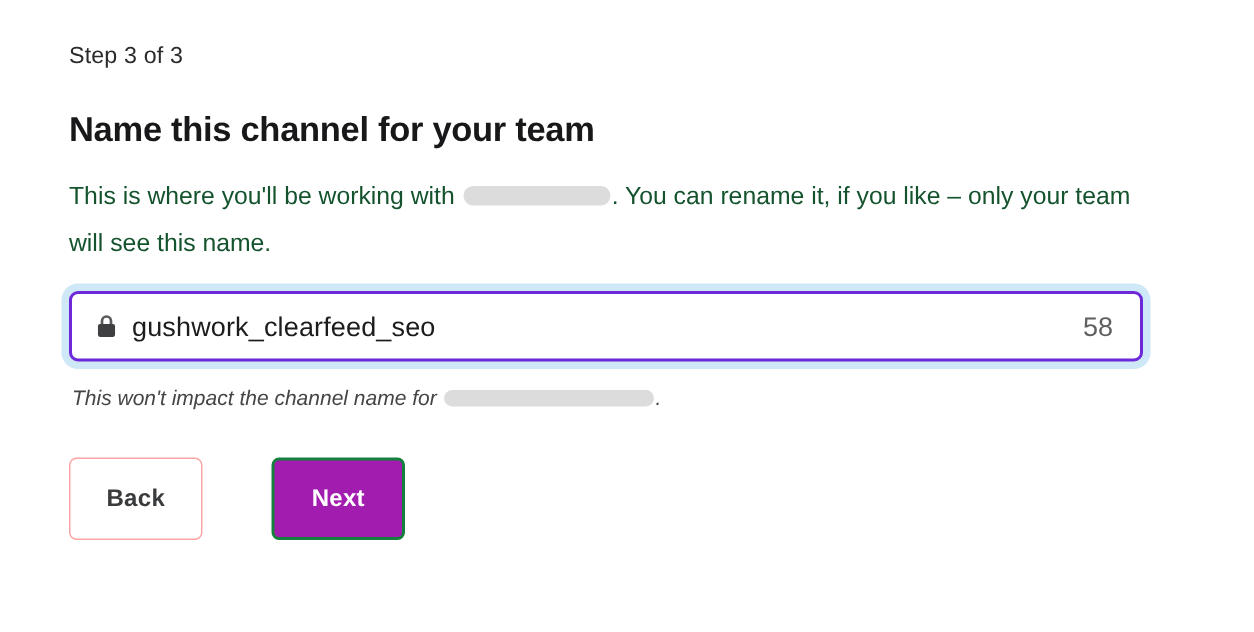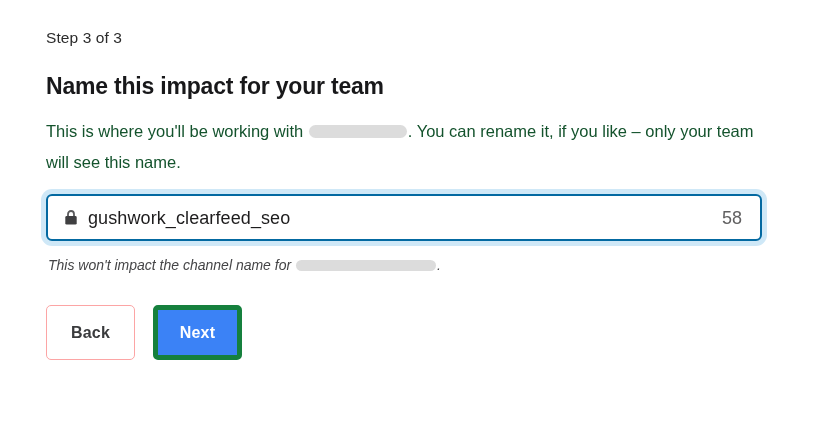--- a/index.html
+++ b/index.html
@@ -60,21 +60,21 @@
     width: 140px;
     height: 11px;
     border-radius: 8px;
     top: 1px;
   }
   .field-wrap {
     position: relative;
     width: 716px;
     height: 47px;
     box-sizing: border-box;
-    border: 2px solid #0369a1;
+    border: 2px solid #6d28d9;
     border-radius: 6px;
     background: #ffffff;
     box-shadow: 0 0 0 5px #cfe8f7;
     display: flex;
     align-items: center;
     padding: 0 18px 0 16px;
     margin-top: 6px;
   }
   .lock-icon {
     width: 14px;
@@ -128,33 +128,34 @@
     width: 89px;
     height: 55px;
     background: #ffffff;
     border: 1px solid #fca5a5;
     color: #3a3b3d;
     margin-right: 18px;
   }
   .btn-next {
     width: 89px;
     height: 55px;
-    background: #3b82f6;
-    border: 5px solid #15803d;
+    background: #a21caf;
+    border: 2px solid #15803d;
     color: #ffffff;
+    margin-left: 28px;
   }
 </style>
 </head>
 <body>
 
 <div class="page">
 
   <p class="step-label">Step 3 of 3</p>
 
-  <h1 class="title">Name this impact for your team</h1>
+  <h1 class="title">Name this channel for your team</h1>
 
   <p class="description">
     <span>This is where you'll be working with</span>
     <span class="redact redact-inline"></span><span>. You can rename it, if you like – only your team will see this name.</span>
   </p>
 
   <div class="field-wrap">
     <svg class="lock-icon" viewBox="0 0 14 16" aria-hidden="true">
       <path d="M4 6V4.2C4 2.4 5.35 1 7 1s3 1.4 3 3.2V6" fill="none" stroke="#5a5a5c" stroke-width="1.8"></path>
       <rect x="1.3" y="6" width="11.4" height="8.6" rx="1.4" fill="#3f3f41"></rect>

